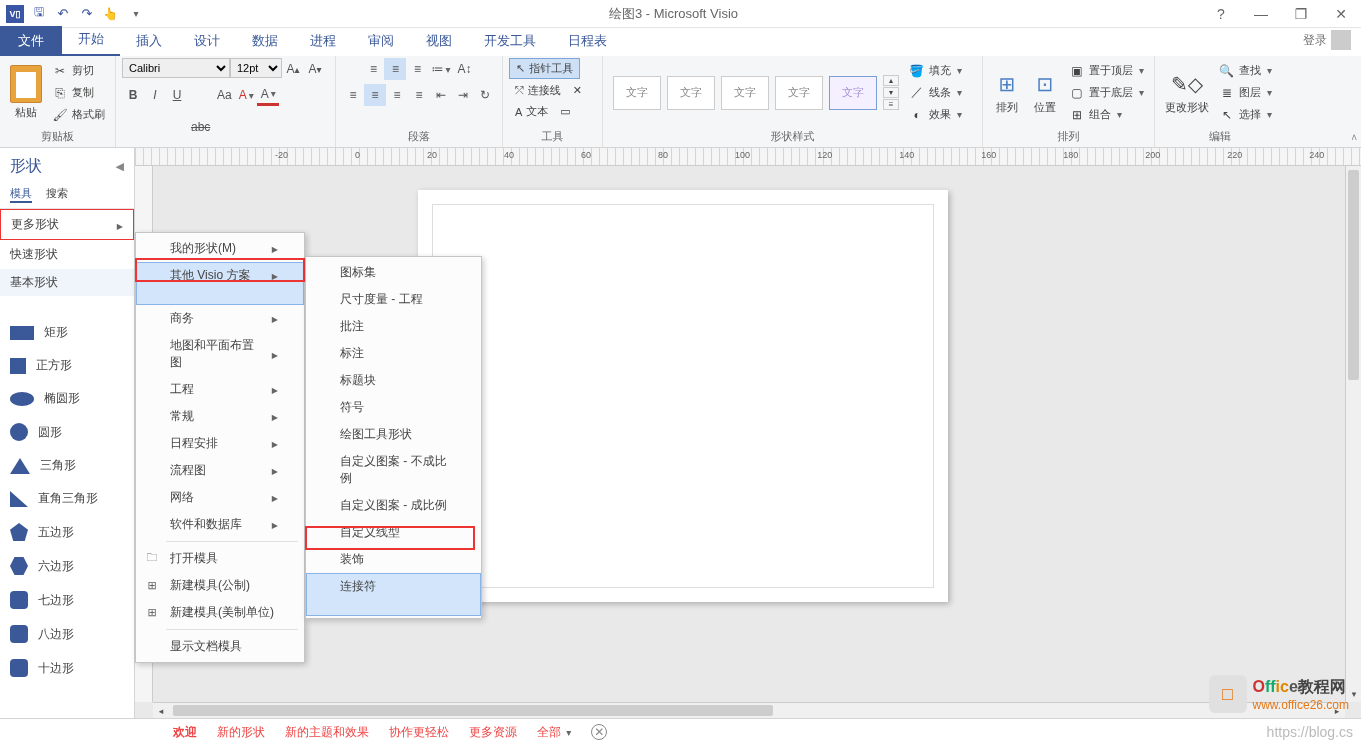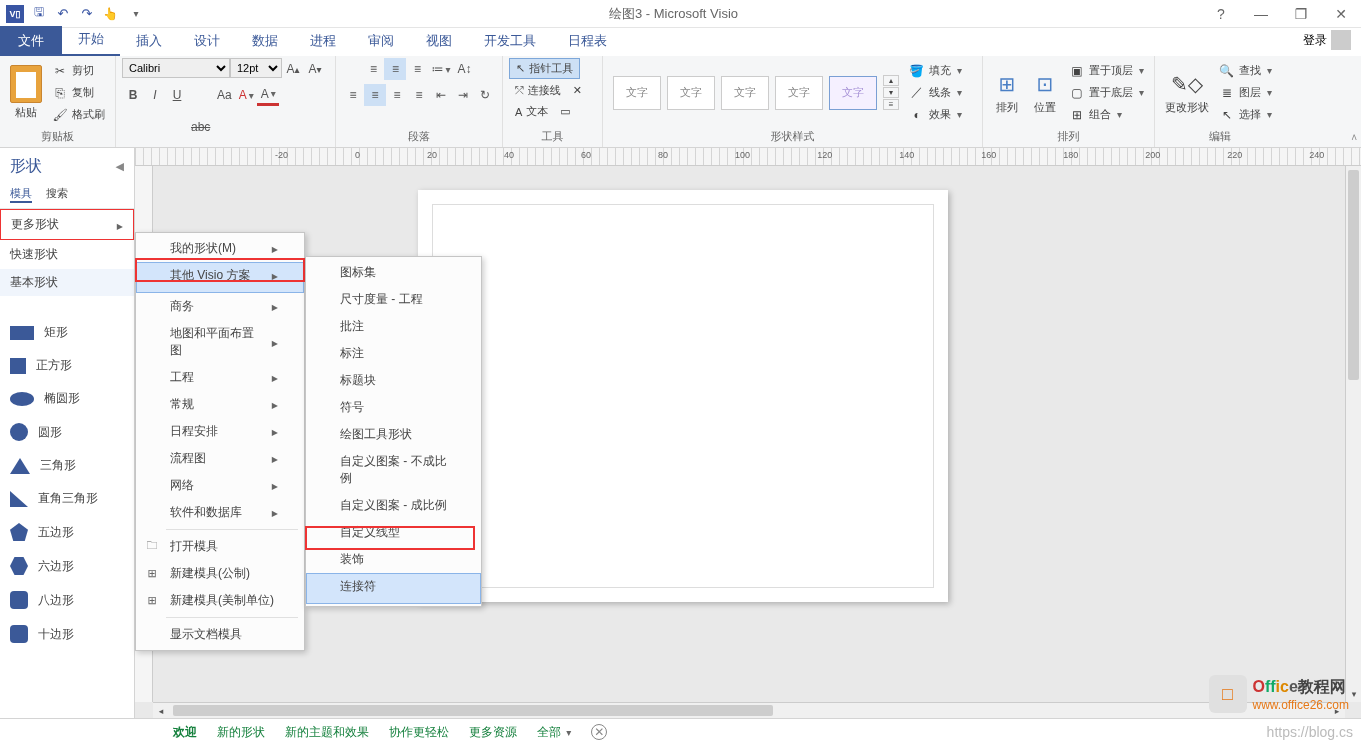--- a/index.html
+++ b/index.html
@@ -16,21 +16,21 @@
 .undo-icon,.redo-icon { font-size:13px; color:#3955a3;}
 .save-icon { color:#3955a3; font-size:12px;}
 .touch-icon { font-size:12px; color:#555;}
 
 
 .tabrow { height: 28px; background: #fff; display: flex; align-items: flex-end; padding-left: 0; }
 .tab { padding: 6px 16px; font-size: 13px; color: #3b5998; cursor: default; }
 .tab.file { background: #3b5998; color: #fff; padding: 6px 18px; }
 .tab.active { border-bottom: 2px solid #3b5998; color: #3b5998; }
 .tabrow .spacer { flex:1; }
-.login { padding: 6px 10px; font-size: 12px; color: #000000; display:flex; align-items:center; gap:4px;}
+.login { padding: 6px 10px; font-size: 12px; color: #737373; display:flex; align-items:center; gap:4px;}
 .login .avatar { width:20px; height:20px; background:#ccc; }
 
 
 .ribbon { height: 92px; background: #f5f6f7; border-bottom: 1px solid #d4d4d4; display: flex; position:relative;}
 .group { border-right: 1px solid #e0e0e0; display: flex; flex-direction: column; padding: 2px 6px 0 6px; }
 .group .content { flex: 1; display: flex; align-items: center; gap: 2px; }
 .group .label { text-align: center; font-size: 11px; color: #666; padding: 2px 0 3px; position:relative;}
 .bigbtn { display:flex; flex-direction:column; align-items:center; gap:2px; padding:3px 4px; font-size:11px; color:#444; }
 .bigbtn .ico { width:28px; height:28px; display:flex; align-items:center; justify-content:center; font-size:20px;}
 .smallrow { display:flex; flex-direction:column; gap:2px; }
@@ -92,34 +92,34 @@
 .page-inner { position:absolute; inset:14px; border:1px solid #ddd;}
 .hscroll { position:absolute; left:18px; right:16px; bottom:0; height:16px; background:#f0f0f0; border-top:1px solid #ccc;}
 .vscroll { position:absolute; right:0; top:0; bottom:16px; width:16px; background:#f0f0f0; border-left:1px solid #ccc;}
 .vscroll .thumb { position:absolute; top:4px; left:2px; right:2px; height:210px; background:#cdcdcd; border-radius:2px;}
 .hscroll .thumb { position:absolute; left:20px; top:2px; bottom:2px; width:600px; background:#cdcdcd; border-radius:2px;}
 .vscroll .arrow, .hscroll .arrow { position:absolute; width:16px; height:16px; display:flex; align-items:center; justify-content:center; font-size:9px; color:#555;}
 
 
 .menu { position:absolute; background:#fcfcfc; border:1px solid #c5c5c5; box-shadow:2px 2px 6px rgba(0,0,0,0.2); padding:2px 0; font-size:12px;}
 .menu-item { padding:5px 26px 5px 34px; display:flex; justify-content:space-between; align-items:center; gap:16px; position:relative;}
-.menu-item.hov { background:#d3e5fb; border:1px solid #8ab4e8; padding:4px 25px 8px 33px;}
+.menu-item.hov { background:#d3e5fb; border:1px solid #8ab4e8; padding:4px 25px 20px 33px;}
 .menu-item .arrow { font-size:10px; color:#555;}
 .menu-sep { height:1px; background:#e0e0e0; margin:3px 6px 3px 30px;}
 .menu-ico { position:absolute; left:8px; width:16px; height:16px; display:flex; align-items:center; justify-content:center; font-size:11px; color:#666;}
 .menu1 { left:135px; top:232px; width:170px;}
 .menu2 { left:305px; top:256px; width:177px;}
 .menu-red { border:2px solid #e33; position:absolute; pointer-events:none;}
 .red1 { left:135px; top:258px; width:170px; height:24px;}
 .red2 { left:305px; top:526px; width:170px; height:24px;}
 
 
 .statusbar { position:absolute; bottom:0; left:0; right:0; height:27px; background:#fff; border-top:1px solid #d4d4d4; display:flex; align-items:center; padding:0 8px; font-size:12px;}
 .statusbar .links { display:flex; gap:20px; margin-left:165px;}
-.statusbar .links span { color:#15803d;}
+.statusbar .links span { color:#ef4444;}
 .statusbar .links span.active { font-weight:bold;}
 .statusbar .right { margin-left:auto; color:#bbb; font-size:14px;}
 .watermark { position:absolute; right:12px; bottom:32px; display:flex; align-items:center; gap:6px;}
 .wm-logo { width:38px; height:38px; background:#e0e0e0; border-radius:6px; display:flex; align-items:center; justify-content:center; font-size:18px; font-weight:bold;}
 .wm-text .l1 { font-size:16px; font-weight:bold;}
 .wm-text .l1 .o1{color:#c33;} .wm-text .l1 .o2{color:#1a6;} .wm-text .l1 .o3{color:#d80;} .wm-text .l1 .o4{color:#555;}
 .wm-text .l2 { font-size:12px; color:#e67817;}
 .chev-r::after { content:"▶"; font-size:8px; color:#666;}
 .chev-d::after { content:"▾"; font-size:10px; color:#666; margin-left:2px;}
 </style>
@@ -381,20 +381,24 @@
           <span class="shape-ico rt-triangle"></span>
           <span>直角三角形</span>
         </div>
       <div class="shape-item">
           <span class="shape-ico pentagon"></span>
           <span>五边形</span>
         </div>
       <div class="shape-item">
           <span class="shape-ico hexagon"></span>
           <span>六边形</span>
+        </div>
+      <div class="shape-item">
+          <span class="shape-ico heptagon"></span>
+          <span>七边形</span>
         </div>
       <div class="shape-item">
           <span class="shape-ico octagon"></span>
           <span>八边形</span>
         </div>
       <div class="shape-item">
           <span class="shape-ico octagon"></span>
           <span>十边形</span>
         </div>
     </div>

